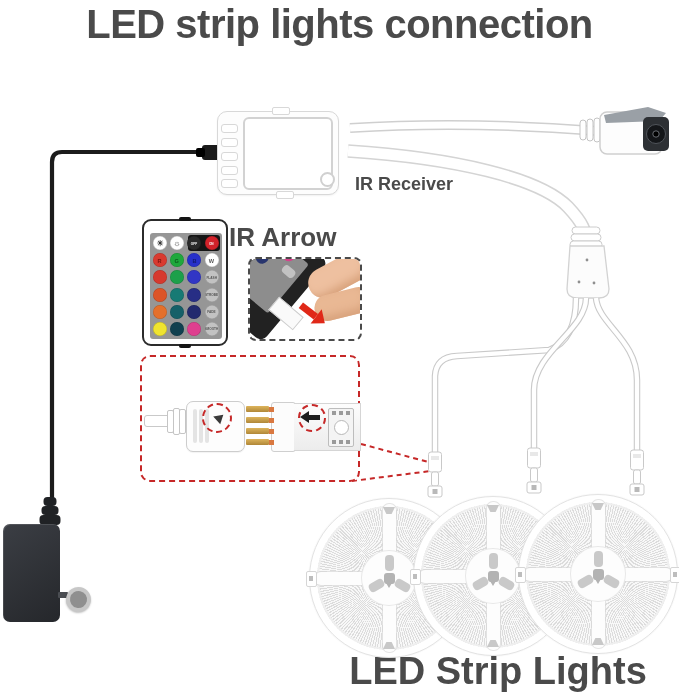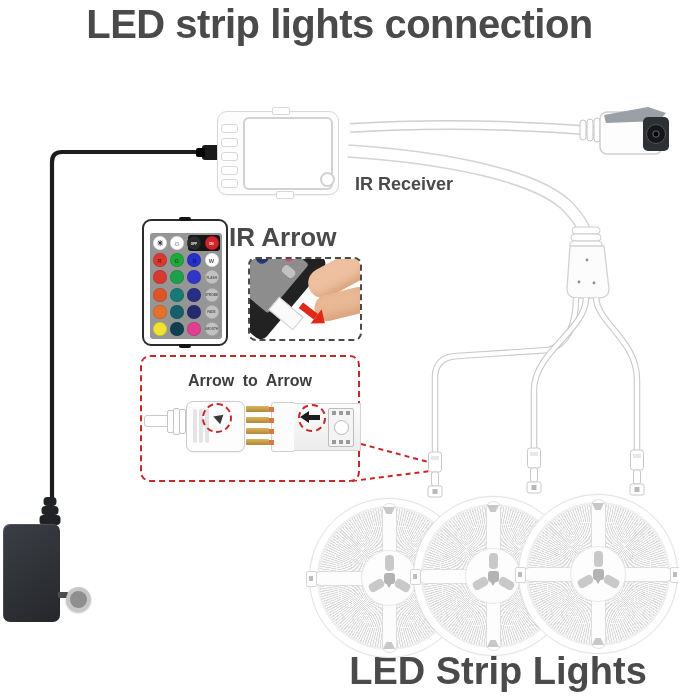--- a/index.html
+++ b/index.html
@@ -287,21 +287,20 @@
     <div class="abs pr-tab"></div>
     <div class="abs finger finger1"></div>
     <div class="abs finger finger2"></div>
     <div class="abs pull-arrow">
       <div class="pa-shaft"></div>
         <div class="pa-head"></div>
     </div>
   </div>
 
   <div class="abs arrow-box">
-    <div class="abs lbl-arrow">Arrow to Arrow</div>
     <div class="abs aa-cable"></div>
     <div class="abs aa-rib" style="left:25px;top:53px;height:21px"></div>
     <div class="abs aa-rib" style="left:31px;top:51px;height:25px"></div>
     <div class="abs aa-rib" style="left:37px;top:52px;height:23px"></div>
     <div class="abs aa-conn">
       <div class="abs aa-connrib" style="left:6px"></div>
       <div class="abs aa-connrib" style="left:12px"></div>
       <div class="abs aa-connrib" style="left:18px"></div>
     </div>
     <div class="abs dash-circle dc1">

